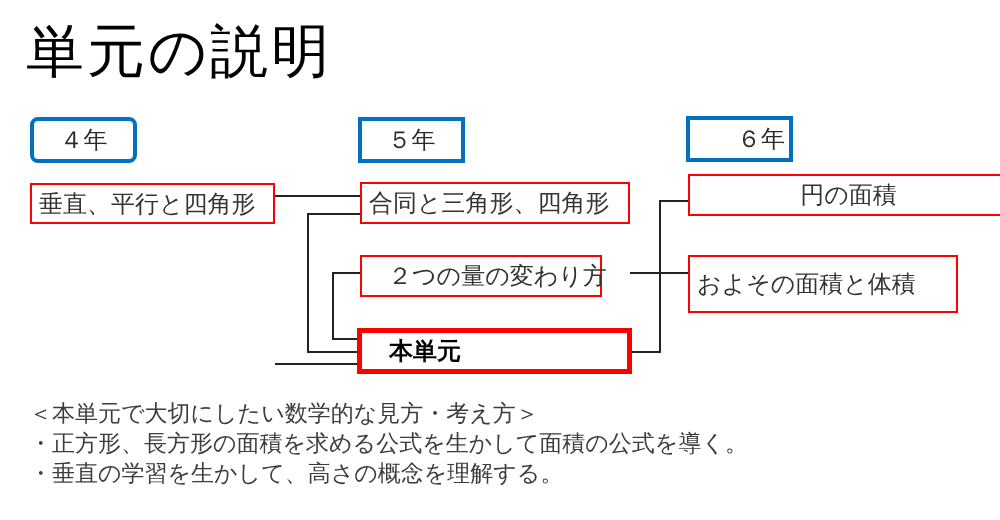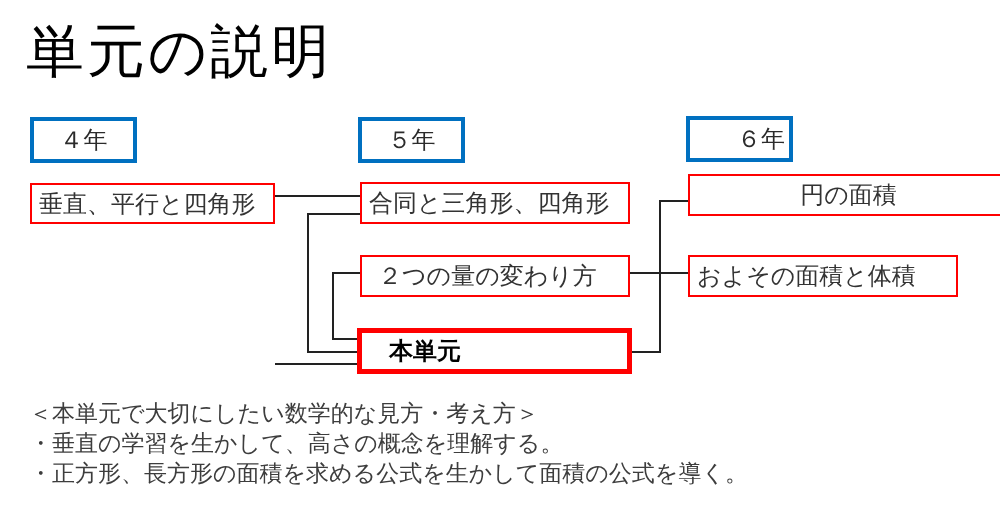--- a/index.html
+++ b/index.html
@@ -44,50 +44,50 @@
 
   <svg class="connector-svg" width="1000" height="520" viewBox="0 0 1000 520">
     <polyline class="connector" points="275,196 360,196"></polyline>
     <polyline class="connector" points="360,214 308,214 308,352 358,352"></polyline>
     <polyline class="connector" points="360,273 333,273 333,339 358,339"></polyline>
     <polyline class="connector" points="275,364 358,364"></polyline>
     <polyline class="connector" points="631,352 660,352 660,201 688,201"></polyline>
     <polyline class="connector" points="630,273 688,273"></polyline>
   </svg>
 
-  <div class="grade-box" style="left:30px; top:117px; width:107px; height:46px;">
+  <div class="grade-box" style="left:30px; top:117px; width:107px; height:46px;border-radius:8px;">
     <span>４年</span>
   </div>
   <div class="grade-box" style="left:358px; top:117px; width:107px; height:46px;">
     <span>５年</span>
   </div>
   <div class="grade-box" style="left:686px; top:116px; width:107px; height:46px;padding-left:43px;">
     <span>６年</span>
   </div>
 
   <div class="topic-box" style="left:360px; top:182px; width:270px; height:42px;">
     <span>合同と三角形、四角形</span>
   </div>
   <div class="topic-box" style="left:30px; top:183px; width:245px; height:41px;">
     <span>垂直、平行と四角形</span>
   </div>
   <div class="topic-box" style="left:688px; top:174px; width:320px; height:42px;justify-content:center;">
     <span>円の面積</span>
   </div>
 
-  <div class="topic-box" style="left:360px; top:255px; width:270px; height:42px; padding-left:16px;">
+  <div class="topic-box" style="left:360px; top:255px; width:242px; height:42px; padding-left:26px;">
     <span>２つの量の変わり方</span>
   </div>
-  <div class="topic-box" style="left:688px; top:255px; width:270px; height:42px;">
+  <div class="topic-box" style="left:688px; top:255px; width:270px; height:58px;">
     <span>およその面積と体積</span>
   </div>
 
   <div class="topic-box current" style="left:357px; top:328px; width:275px; height:46px;">
     <span>本単元</span>
   </div>
 
   <div class="notes">
     <div>＜本単元で大切にしたい数学的な見方・考え方＞</div>
+    <div>・正方形、長方形の面積を求める公式を生かして面積の公式を導く。</div>
     <div>・垂直の学習を生かして、高さの概念を理解する。</div>
-    <div>・正方形、長方形の面積を求める公式を生かして面積の公式を導く。</div>
   </div>
 
 </div>
 
 </body></html>

